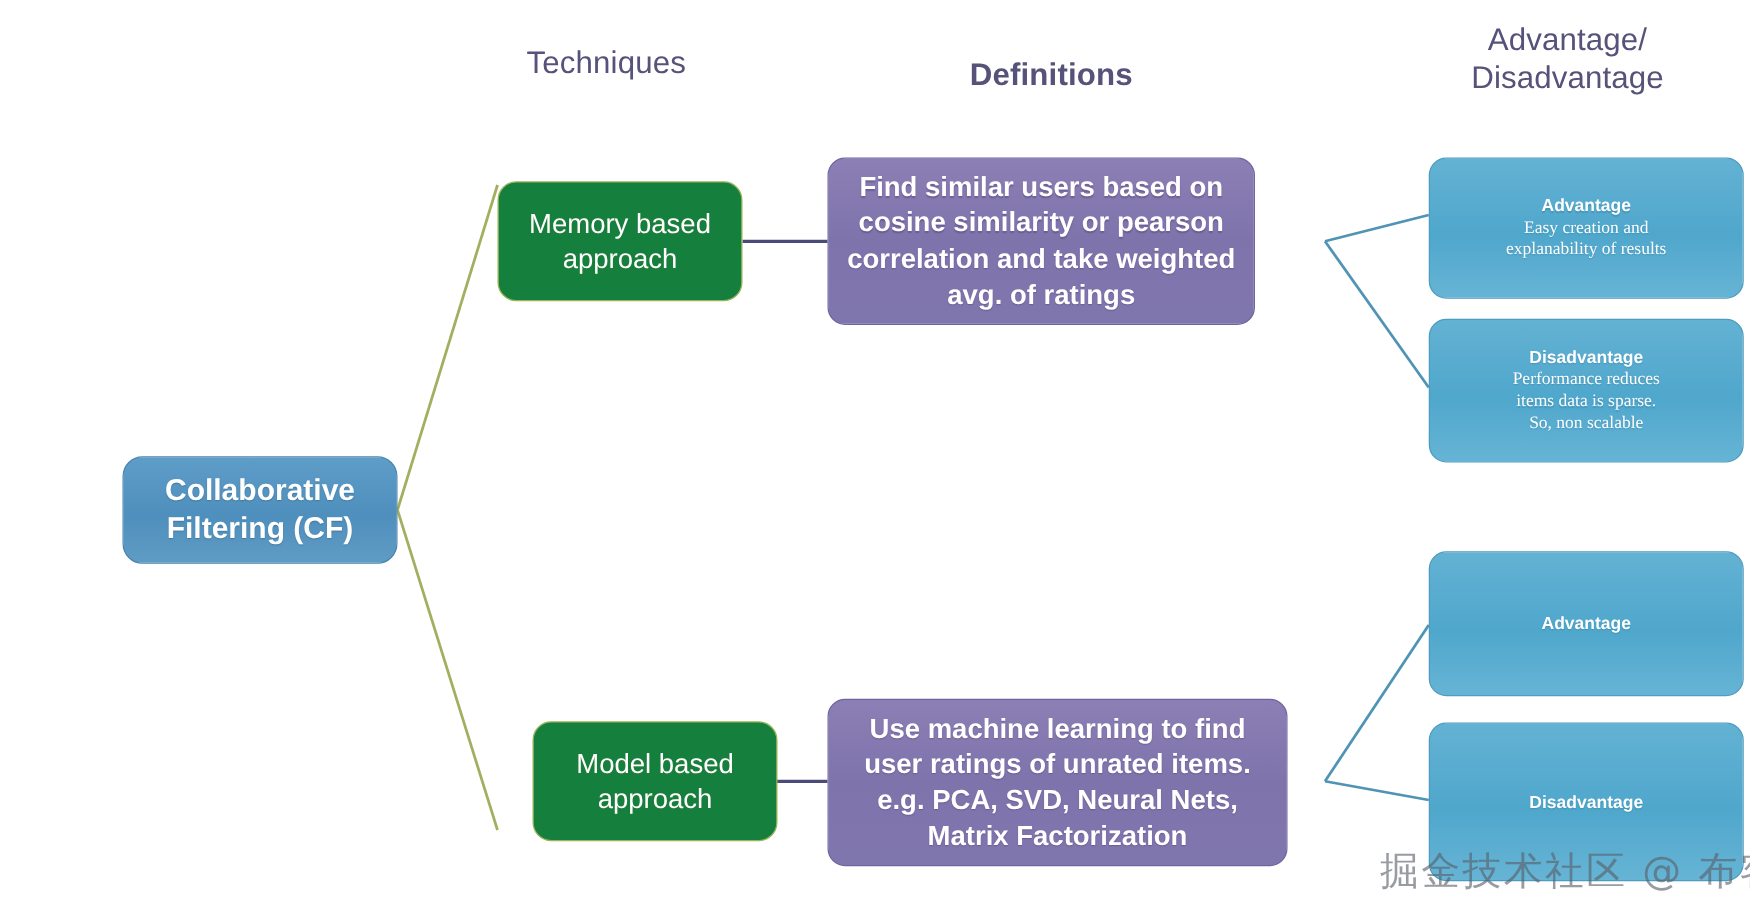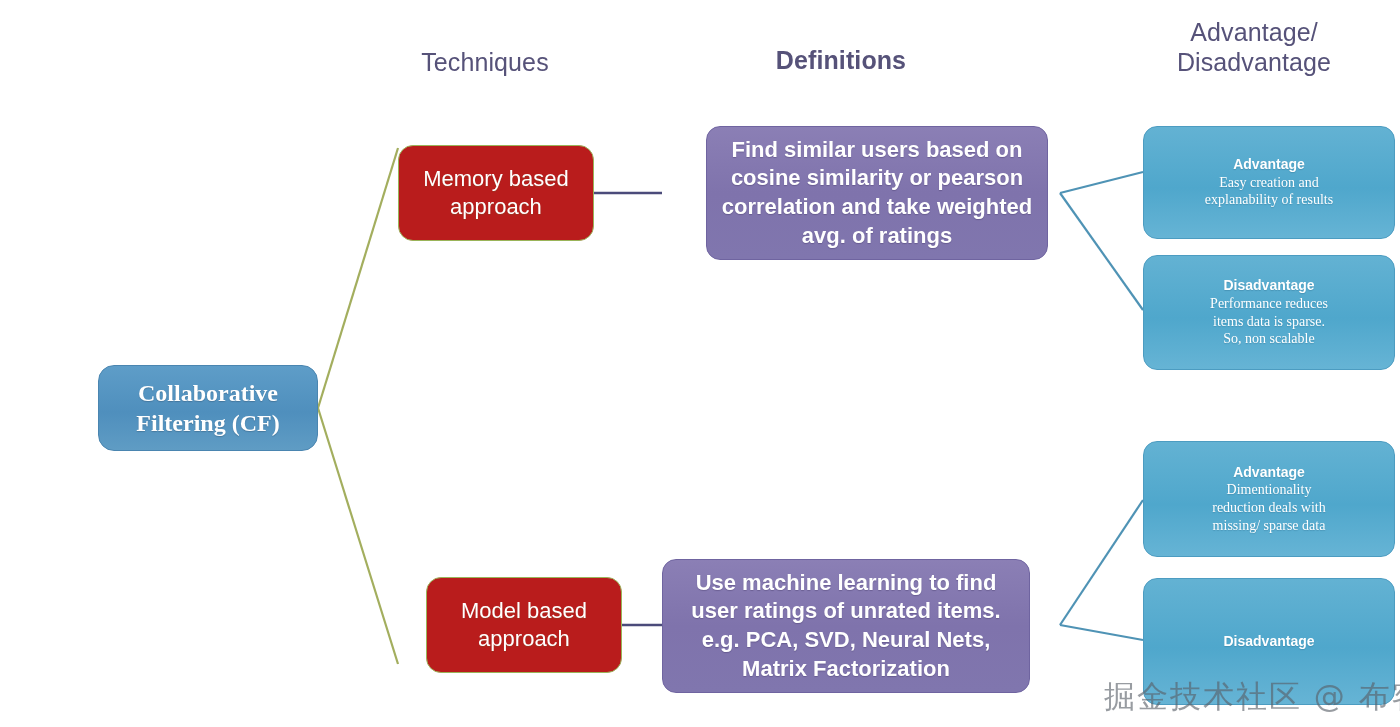--- a/index.html
+++ b/index.html
@@ -57,21 +57,21 @@
     border: 1px solid #4a85b0;
     border-radius: 16px;
     font-size: 24px;
     font-weight: bold;
     line-height: 1.25;
     text-shadow: 0 1px 1px rgba(40,70,95,0.35);
   }
 
   
   .node.technique {
-    background: #b91c1c;
+    background: #15803d;
     border: 1px solid #9ab459;
     border-radius: 15px;
     font-size: 22px;
     font-weight: 400;
     line-height: 1.28;
     text-shadow: 0 1px 1px rgba(90,110,50,0.3);
   }
 
   
   .node.definition {
@@ -130,54 +130,51 @@
 
     <line x1="594" y1="625" x2="662" y2="625" stroke="#4b4b7a" stroke-width="2.6"></line>
 
     <line x1="1060" y1="193" x2="1143" y2="172" stroke="#4f93b5" stroke-width="2.2"></line>
     <line x1="1060" y1="193" x2="1143" y2="310" stroke="#4f93b5" stroke-width="2.2"></line>
 
     <line x1="1060" y1="625" x2="1143" y2="500" stroke="#4f93b5" stroke-width="2.2"></line>
     <line x1="1060" y1="625" x2="1143" y2="640" stroke="#4f93b5" stroke-width="2.2"></line>
   </svg>
 
-  <div class="col-header" style="left:355px; top:48px; width:260px;">Techniques</div>
+  <div class="col-header" style="left:355px; top:36px; width:260px;">Techniques</div>
   <div class="col-header" style="left:711px; top:46px; width:260px;font-weight:bold;">Definitions</div>
   <div class="col-header" style="left:1124px; top:18px; width:260px;text-align:center;">Advantage/
 Disadvantage</div>
 
-  <div class="node root" style="left:98px; top:365px; width:220px; height:86px; white-space:pre-line;font-family:Liberation Serif, serif;">Collaborative
+  <div class="node root" style="left:98px; top:365px; width:220px; height:86px; white-space:pre-line;">Collaborative
 Filtering (CF)</div>
 
   <div class="node technique" style="left:398px; top:145px; width:196px; height:96px; white-space:pre-line;">Memory based
 approach</div>
   <div class="node technique" style="left:398px; top:577px; width:196px; height:96px; white-space:pre-line;margin-left:28px;">Model based
 approach</div>
 
-  <div class="node definition" style="left:662px; top:126px; width:342px; height:134px;margin-left:44px;">Find similar users based on cosine similarity or pearson correlation and take weighted avg. of ratings</div>
+  <div class="node definition" style="left:662px; top:126px; width:342px; height:134px;">Find similar users based on cosine similarity or pearson correlation and take weighted avg. of ratings</div>
   <div class="node definition" style="left:662px; top:559px; width:368px; height:134px;">Use machine learning to find user ratings of unrated items. e.g. PCA, SVD, Neural Nets, Matrix Factorization</div>
 
   <div class="node proscons" style="left:1143px; top:126px; width:252px; height:113px;">
     <span class="pc-title">Advantage</span>
     <span class="pc-body">Easy creation and
 explanability of results</span>
   </div>
 
   <div class="node proscons" style="left:1143px; top:255px; width:252px; height:115px;">
     <span class="pc-title">Disadvantage</span>
     <span class="pc-body">Performance reduces
 items data is sparse.
 So, non scalable</span>
   </div>
 
   <div class="node proscons" style="left:1143px; top:441px; width:252px; height:116px;">
     <span class="pc-title">Advantage</span>
-    <span class="pc-body">Dimentionality
-reduction deals with
-missing/ sparse data</span>
   </div>
 
   <div class="node proscons" style="left:1143px; top:578px; width:252px; height:127px;">
     <span class="pc-title">Disadvantage</span>
   </div>
 
   <div class="watermark">掘金技术社区 @ 布客飞龙</div>
 
 </div>
 

